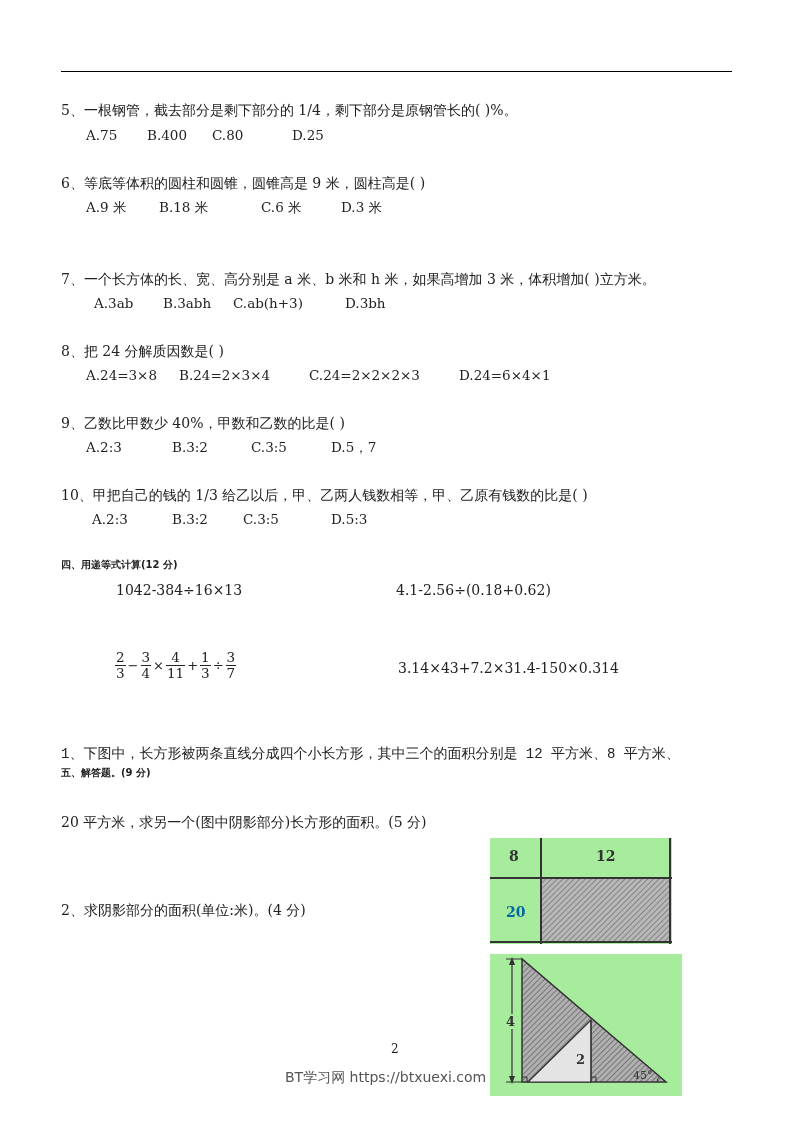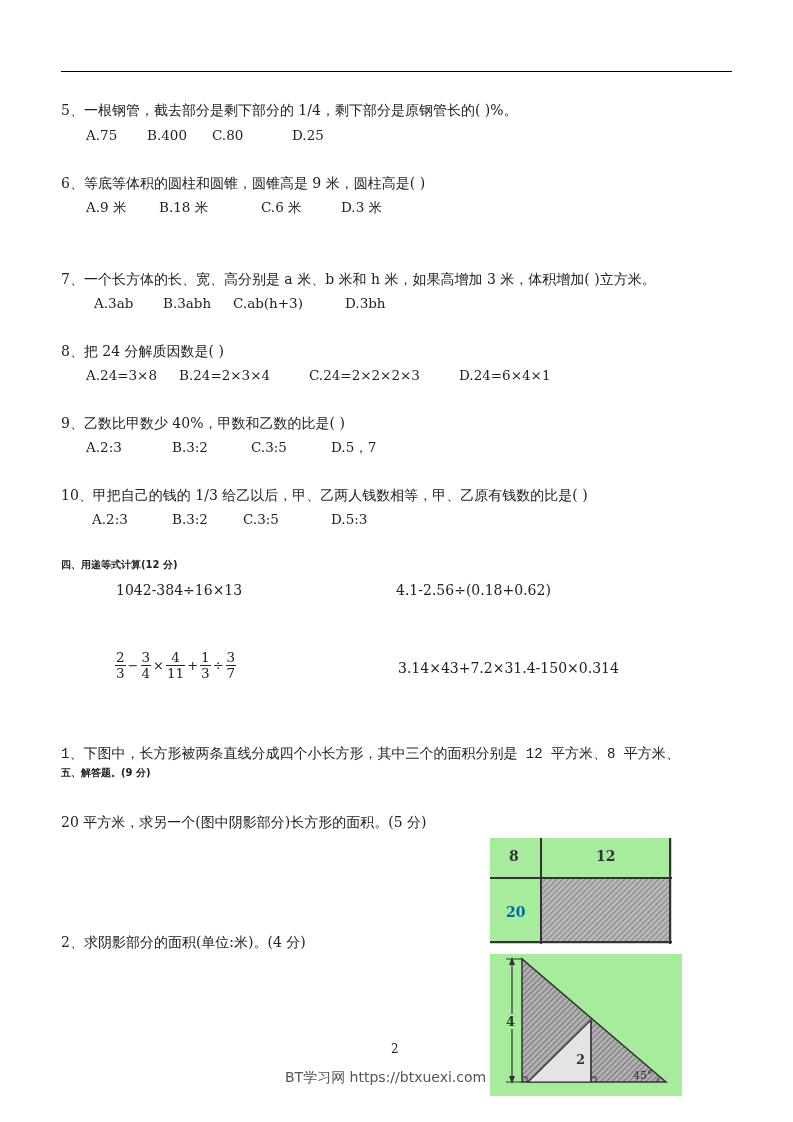--- a/index.html
+++ b/index.html
@@ -226,21 +226,21 @@
     <line x1="51" y1="0" x2="51" y2="106" stroke="#333" stroke-width="2"></line>
     <line x1="180" y1="0" x2="180" y2="106" stroke="#333" stroke-width="2"></line>
     <line x1="0" y1="40" x2="182" y2="40" stroke="#333" stroke-width="2"></line>
     <line x1="0" y1="104" x2="182" y2="104" stroke="#333" stroke-width="2"></line>
   </svg>
   <span style="position:absolute; left:19px; top:10px; font-weight:bold; font-size:14px; color:#333;">8</span>
   <span style="position:absolute; left:106px; top:10px; font-weight:bold; font-size:14px; color:#333;">12</span>
   <span style="position:absolute; left:16px; top:66px; font-weight:bold; font-size:14px; color:#0369a1;">20</span>
 </div>
 
-<div class="para" style="top:930px;">2、求阴影部分的面积(单位:米)。(4 分)</div>
+<div class="para" style="top:898px;">2、求阴影部分的面积(单位:米)。(4 分)</div>
 
 <div class="fig2">
   <svg width="192" height="142" viewBox="0 0 192 142">
     <defs>
       <pattern id="hatch2" patternUnits="userSpaceOnUse" width="4" height="4" patternTransform="rotate(45)">
         <rect width="4" height="4" fill="#b0b0b0"></rect>
         <line x1="0" y1="0" x2="0" y2="4" stroke="#5e5e5e" stroke-width="1.4"></line>
       </pattern>
     </defs>
 

